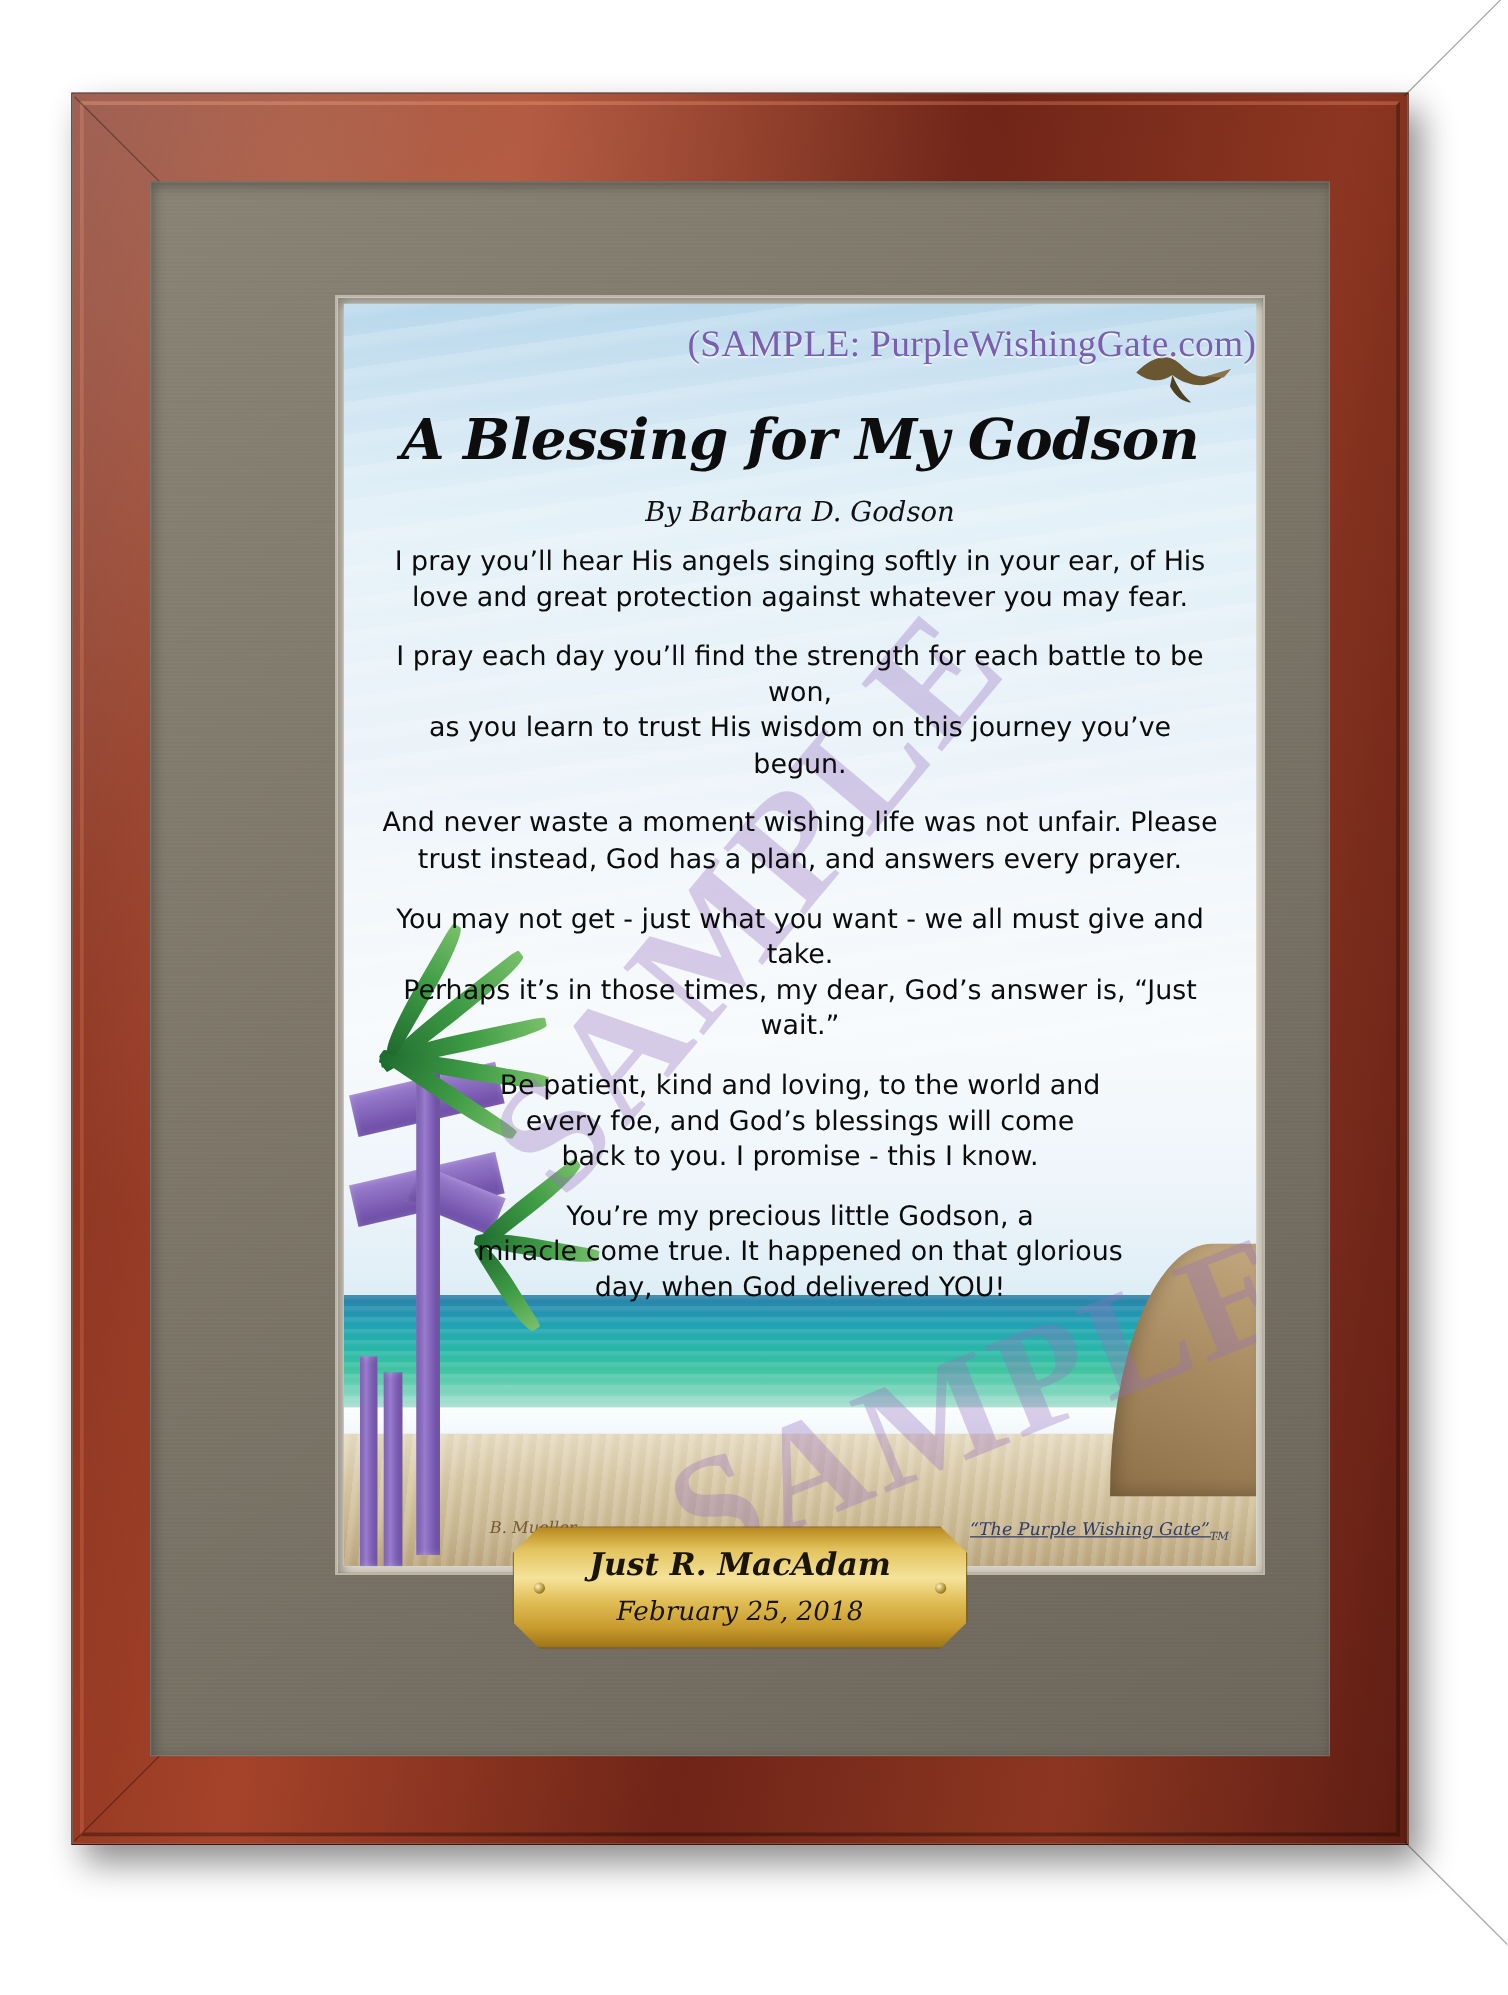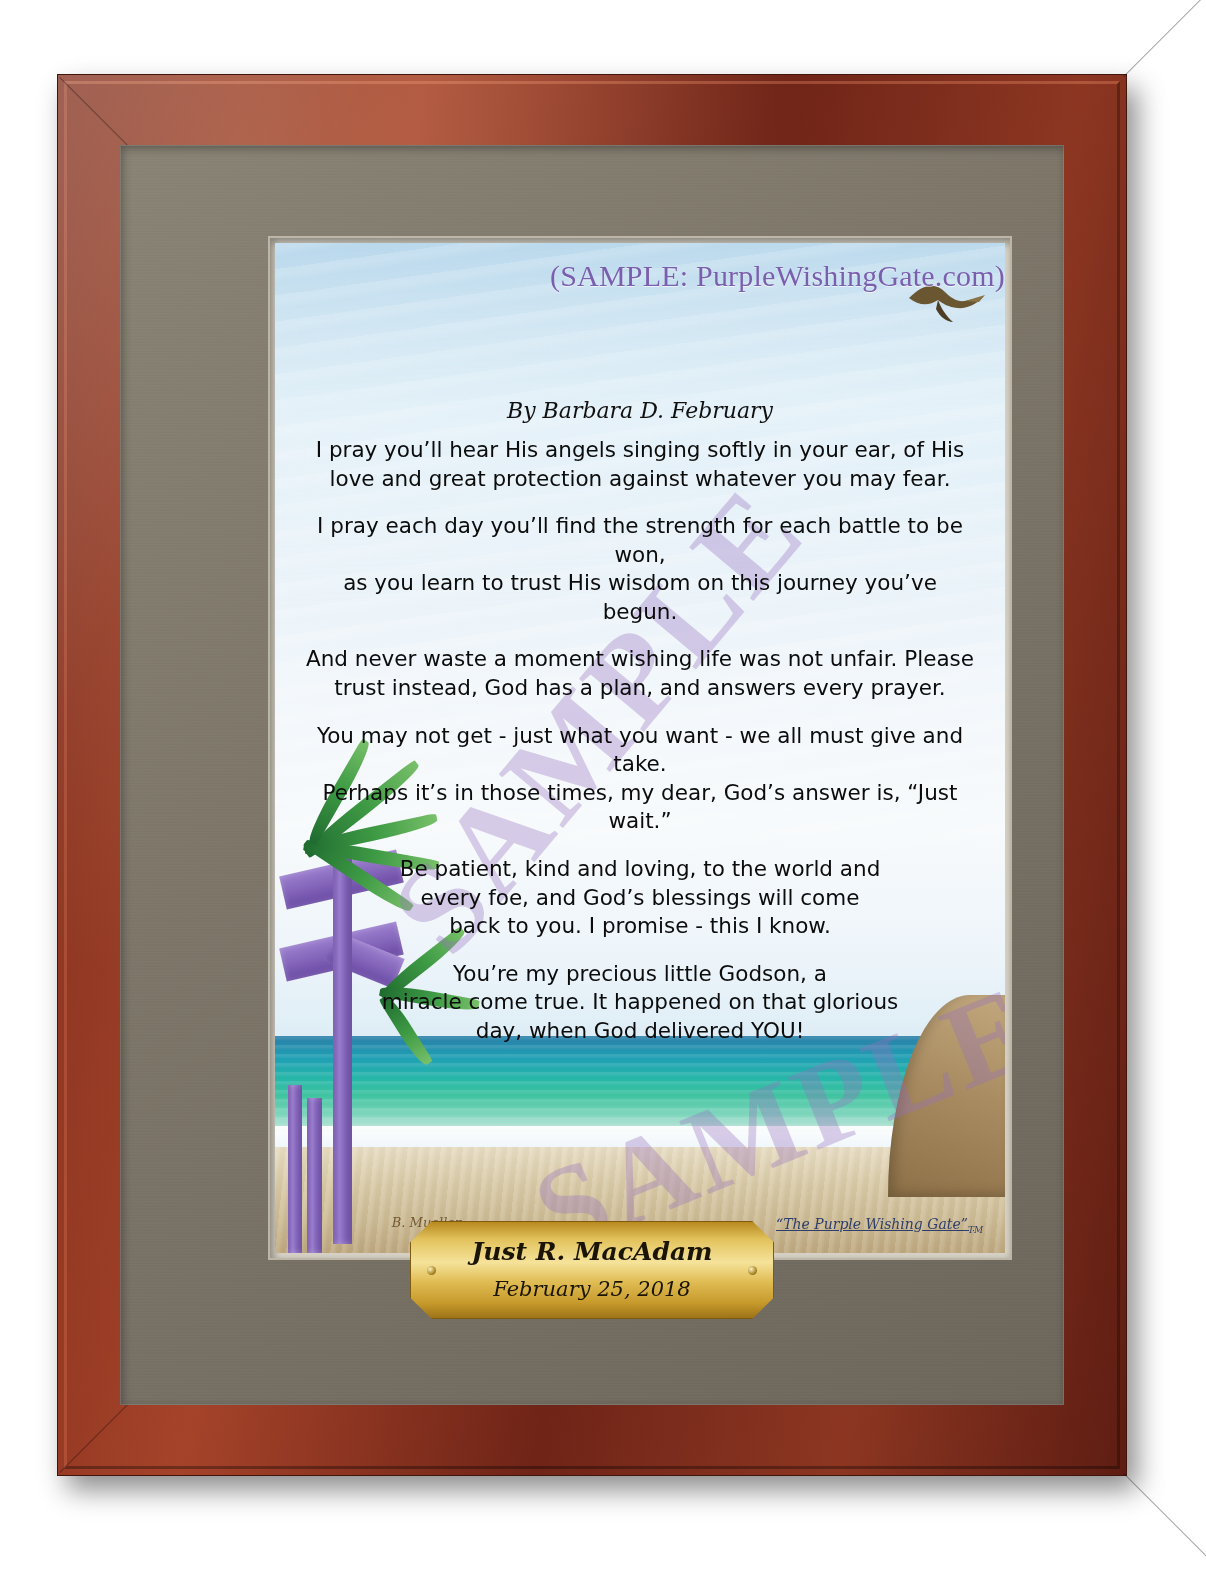--- a/index.html
+++ b/index.html
@@ -443,21 +443,22 @@
           <div class="palm palm2">
             <div class="frond f1"></div>
             <div class="frond f3"></div>
             <div class="frond f5"></div>
           </div>
 
           <div class="wm wm1">SAMPLE</div>
           <div class="wm wm2">SAMPLE</div>
 
           <div class="sample-url">(SAMPLE: PurpleWishingGate.com)</div>
-          <div class="poem-author">By Barbara D. February</div>
+          <div class="poem-title">A Blessing for My Godson</div>
+          <div class="poem-author">By Barbara D. Godson</div>
 
           <div class="poem-body">
               <div class="stanza">I pray you’ll hear His angels singing softly in your ear, of His<br>love and great protection against whatever you may fear.</div>
               <div class="stanza">I pray each day you’ll find the strength for each battle to be won,<br>as you learn to trust His wisdom on this journey you’ve begun.</div>
               <div class="stanza">And never waste a moment wishing life was not unfair.  Please<br>trust instead, God has a plan, and answers every prayer.</div>
               <div class="stanza">You may not get - just what you want - we all must give and take.<br>Perhaps it’s in those times, my dear, God’s answer is, “Just wait.”</div>
               <div class="stanza">Be patient, kind and loving, to the world and<br>every foe, and God’s blessings will come<br>back to you. I promise - this I know.</div>
               <div class="stanza">You’re my precious little Godson, a<br>miracle come true. It happened on that glorious<br>day, when God delivered YOU!</div>
             </div>
 

